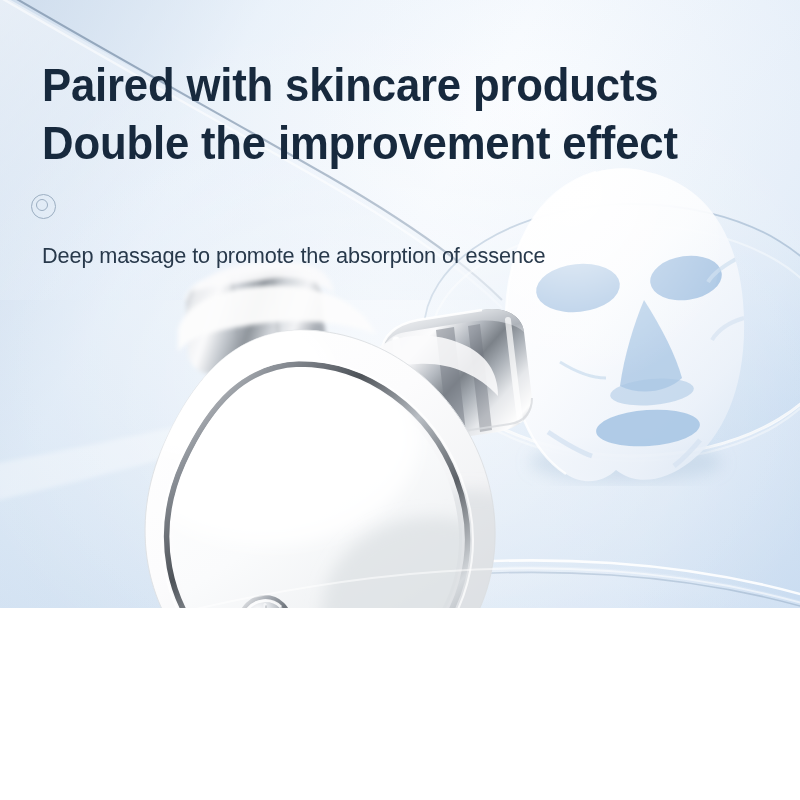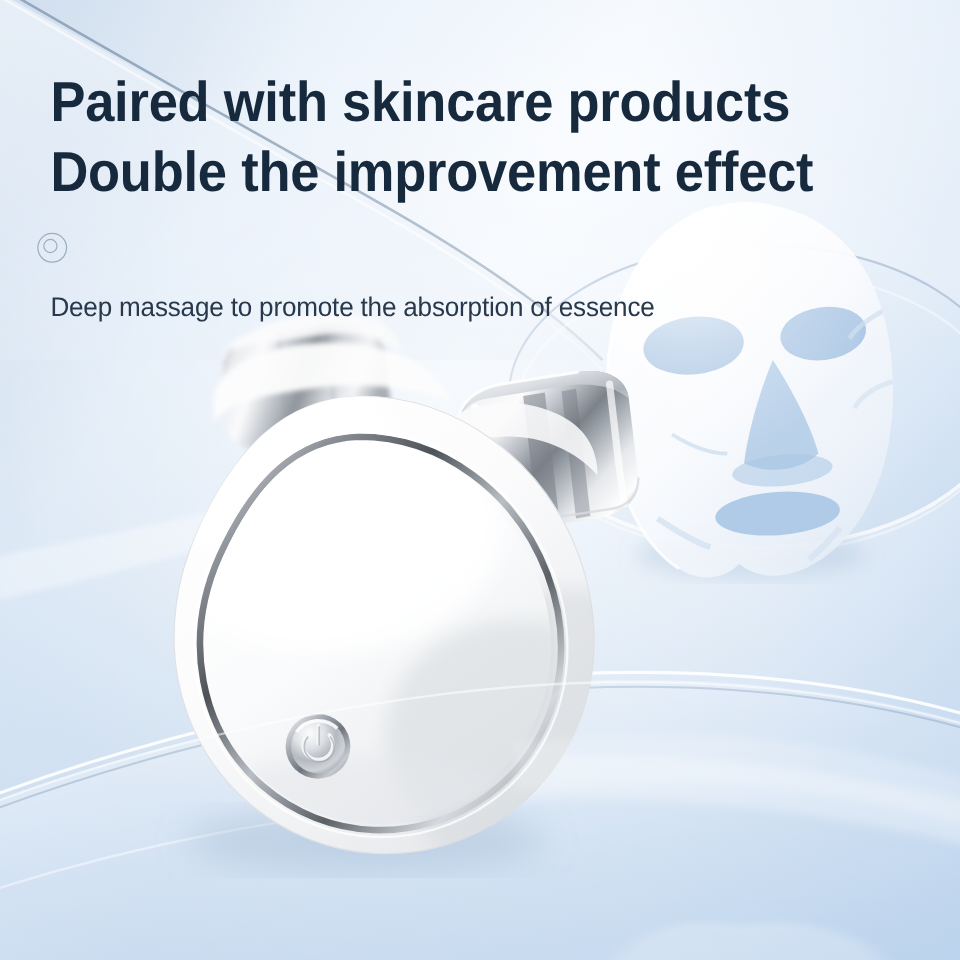--- a/index.html
+++ b/index.html
@@ -3,21 +3,21 @@
 <meta charset="utf-8">
 <style>
   html, body {
     margin: 0;
     padding: 0;
     background: #ffffff;
   }
   #stage {
     position: relative;
     width: 800px;
-    height: 800px;
+    height: 608px;
     overflow: hidden;
     font-family: "Liberation Sans", sans-serif;
     background: #e7eff8;
   }
 
   
   .layer {
     position: absolute;
     inset: 0;
     width: 800px;

